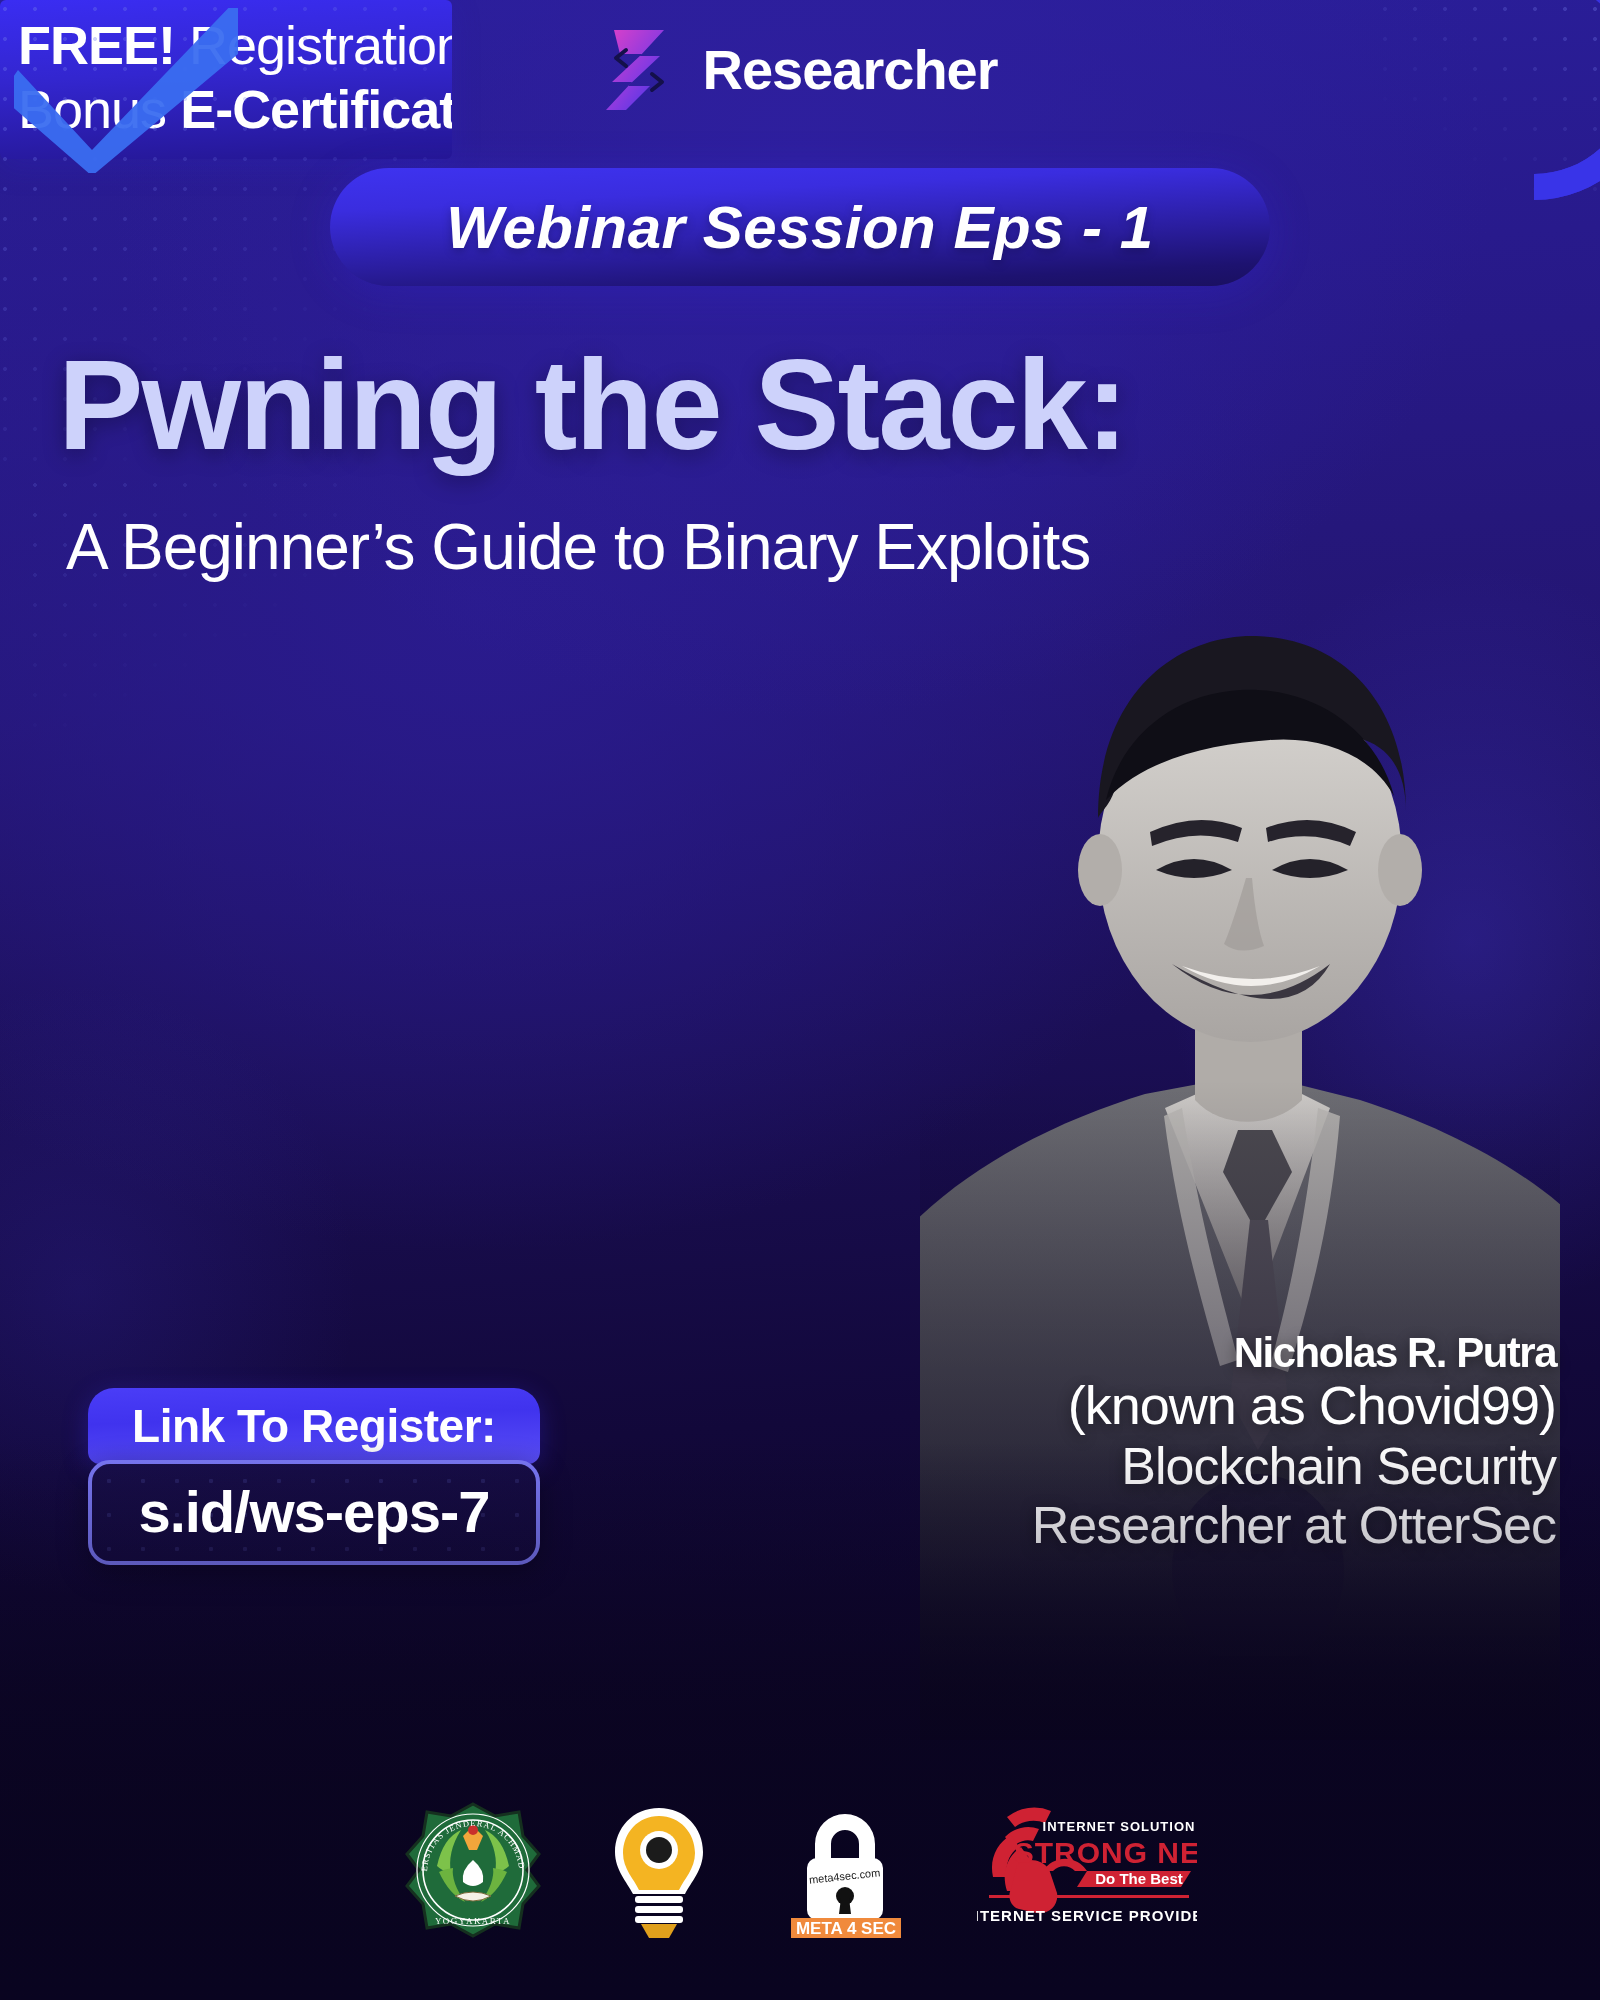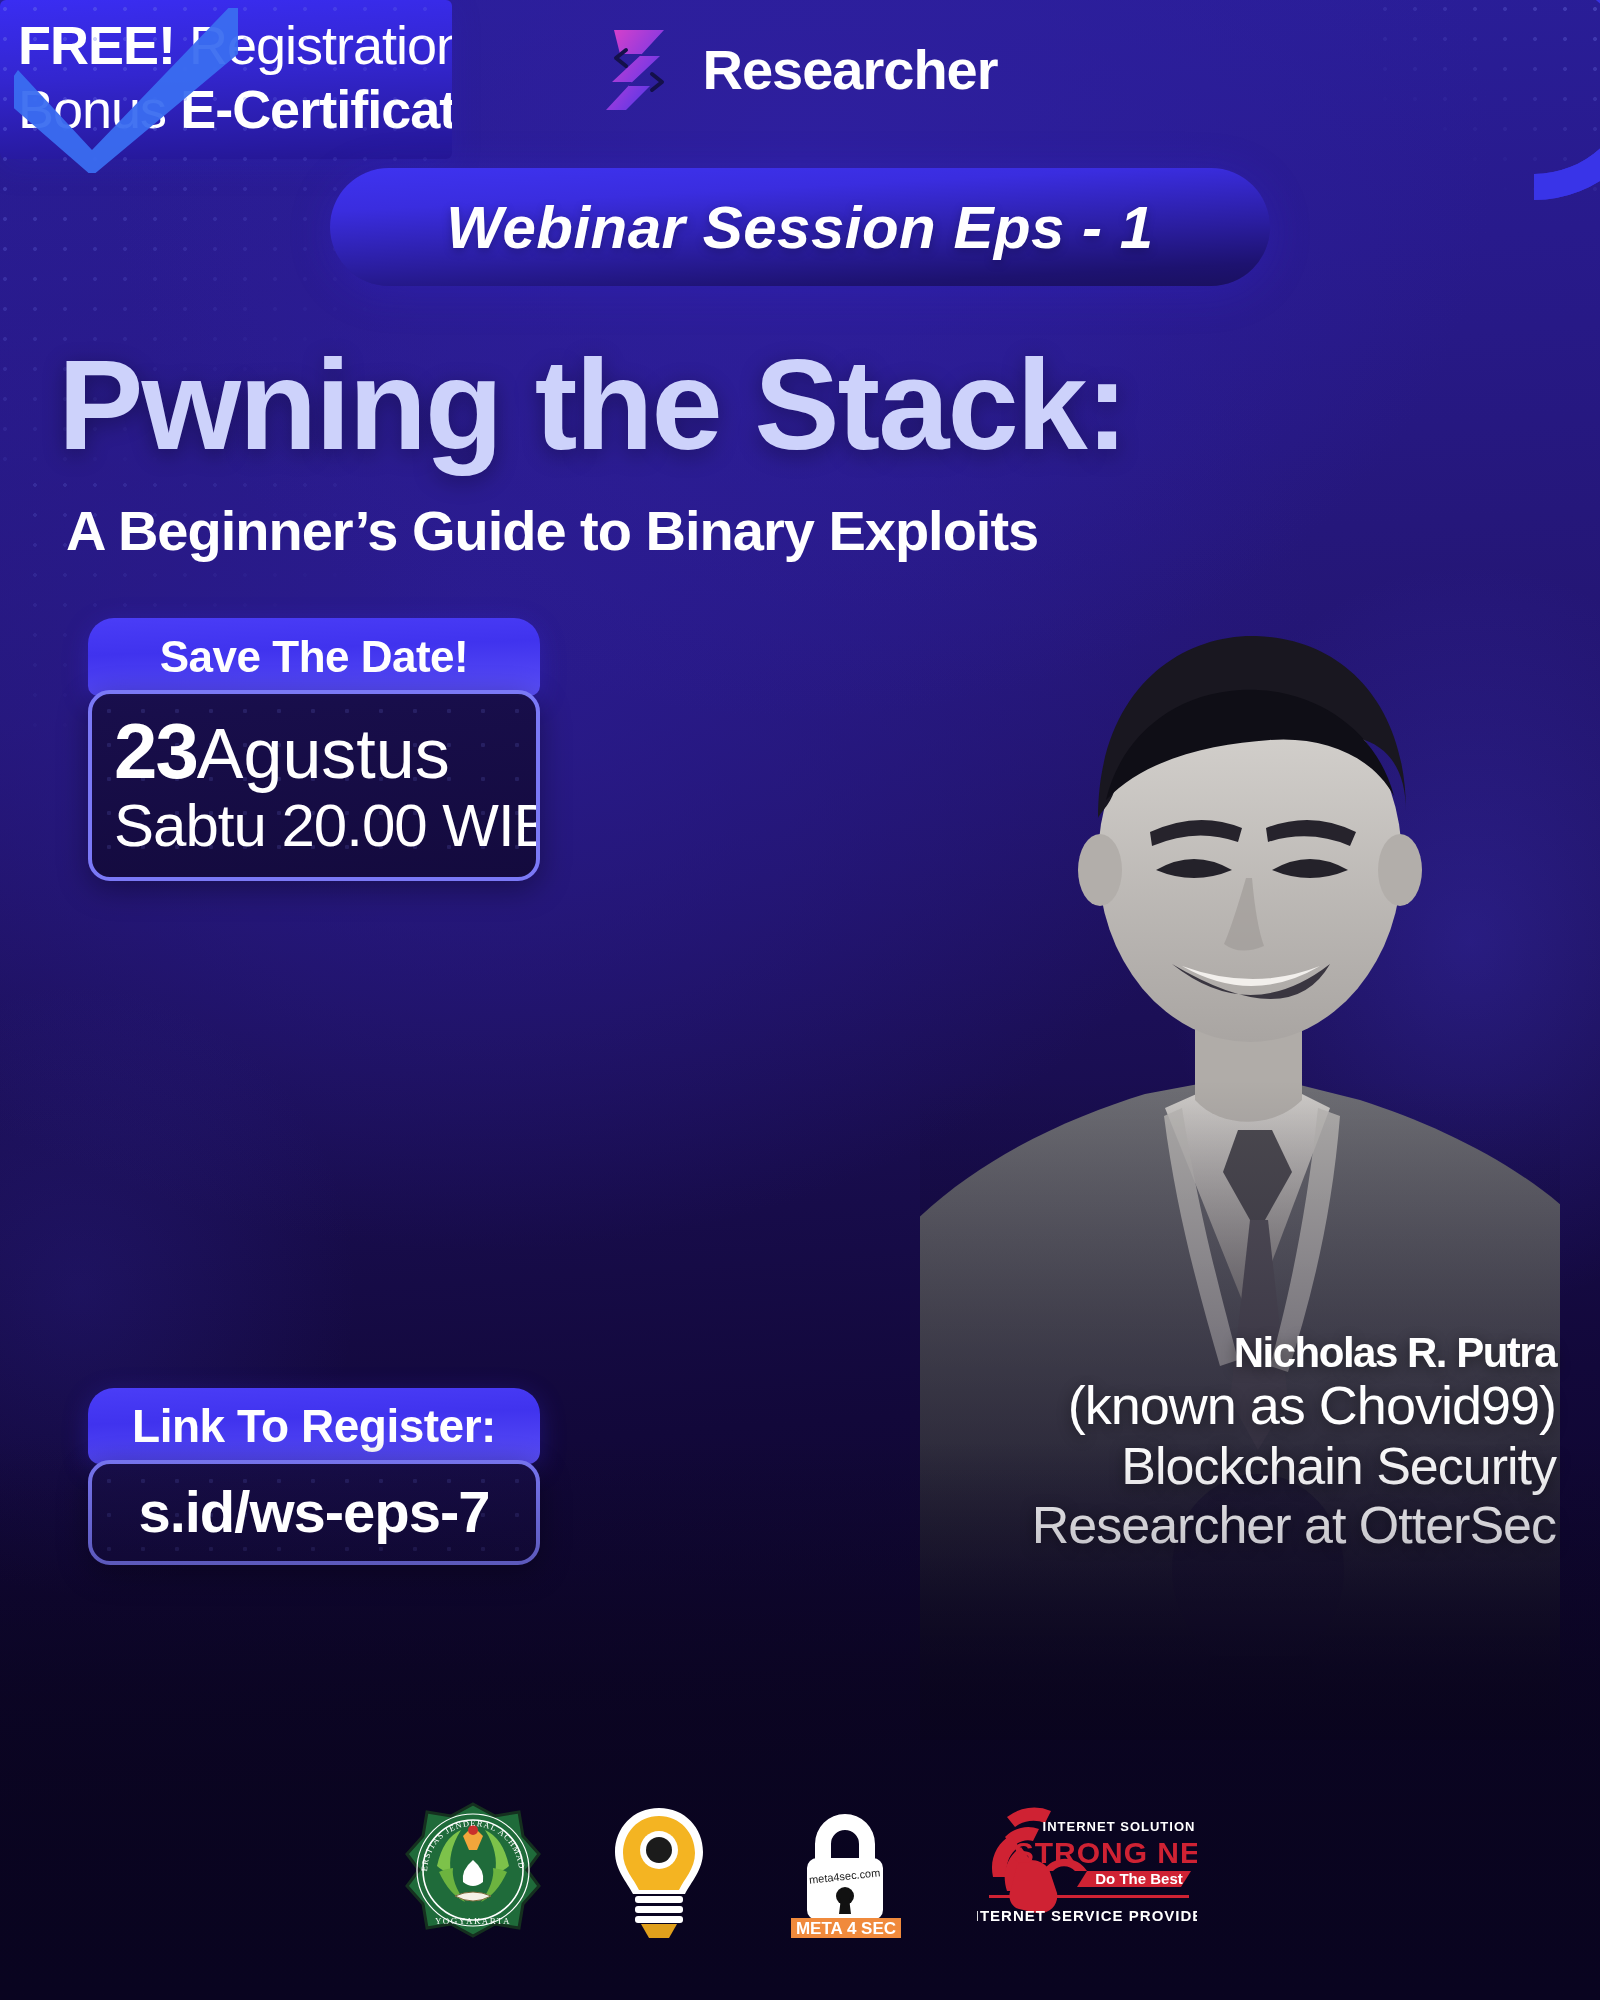--- a/index.html
+++ b/index.html
@@ -91,22 +91,22 @@
   }
 
   
   .main-title {
     position:absolute; left:58px; top:340px; width:1460px;
     color:#cdd2fb; font-size:128px; font-weight:bold; letter-spacing:-2px;
     line-height:1.02;
     text-shadow:0 5px 22px rgba(0,0,0,.35);
   }
   .sub-title {
-    position:absolute; left:66px; top:500px; width:1300px;
-    color:#ffffff; font-size:56px; font-weight:bold; letter-spacing:-1px;
+    position:absolute; left:66px; top:512px; width:1300px;
+    color:#ffffff; font-size:64px; font-weight:normal; letter-spacing:-1px;
     line-height:1.1;
   }
 
   
   .speaker-photo {
     position:absolute; right:40px; top:560px; width:640px; height:1180px;
     overflow:hidden;
   }
   .speaker-photo svg { width:100%; height:100%; display:block; }
 
@@ -287,33 +287,20 @@
     <div class="logo-text">Researcher</div>
   </div>
 
   <div class="session-pill">
     <span>Webinar Session Eps - 1</span>
   </div>
 
   <div class="main-title">Pwning the Stack:</div>
   <div class="sub-title">A Beginner’s Guide to Binary Exploits</div>
 
-  <div class="card" id="save-date-card">
-    <div class="card-head">
-      <span>Save The Date!</span>
-    </div>
-    <div class="card-body">
-      <div class="inner">
-        <div class="date-line1">
-          <b>23</b><span>Agustus</span>
-        </div>
-        <div class="date-line2">Sabtu 20.00 WIB</div>
-      </div>
-    </div>
-  </div>
 
   <div id="free-card">
     <div class="l1"><b>FREE!</b><span> Registration</span></div>
     <div class="l2"><span>Bonus </span><b>E-Certificate</b></div>
   </div>
 
   <div class="card" id="link-card">
     <div class="card-head">
       <span>Link To Register:</span>
     </div>

